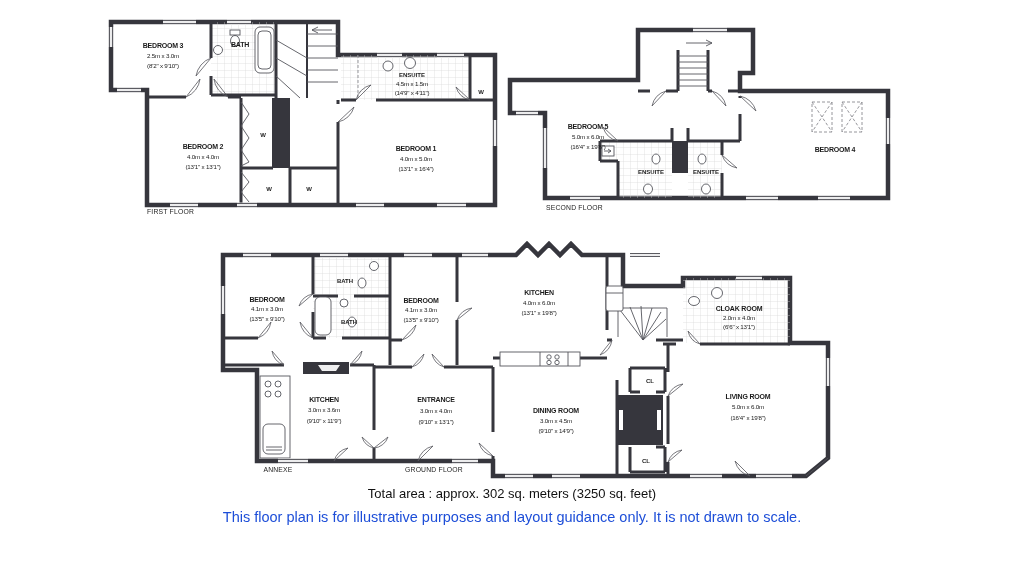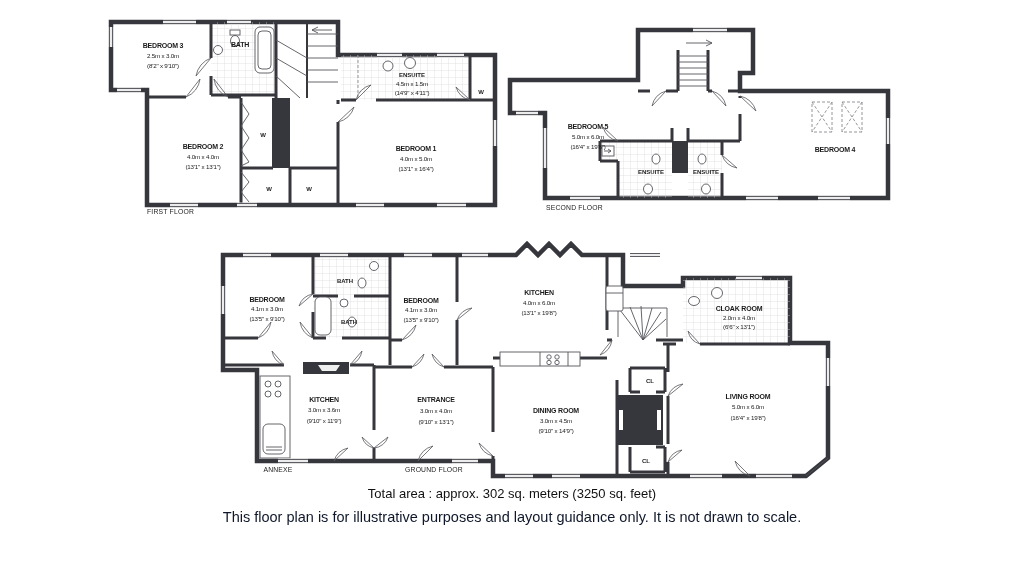--- a/index.html
+++ b/index.html
@@ -17,21 +17,21 @@
   .winr{fill:#ffffff;stroke:none;}
   .dash{stroke:#8a8a90;stroke-width:.9;fill:none;stroke-dasharray:3 2;}
   .lbl{font-size:7px;fill:#1b1b1b;text-anchor:middle;letter-spacing:-.2px;font-weight:bold;}
   .dim{font-size:6.2px;fill:#1b1b1b;text-anchor:middle;letter-spacing:-.2px;}
   .sm{font-size:6px;fill:#1b1b1b;text-anchor:middle;font-weight:bold;}
   .tag{font-size:6.8px;fill:#1b1b1b;text-anchor:start;letter-spacing:.2px;}
   .tagm{font-size:6.8px;fill:#1b1b1b;text-anchor:middle;letter-spacing:.2px;}
   .footer-total{position:absolute;left:0;top:486px;width:1024px;text-align:center;
       font-size:13px;color:#111;letter-spacing:0px;}
   .footer-disc{position:absolute;left:0;top:509px;width:1024px;text-align:center;
-      font-size:14.5px;color:#0f172a;line-height:17.5px;}
+      font-size:14.5px;color:#1d4ed8;line-height:17.5px;}
 </style>
 </head>
 <body>
 
 <div id="stage">
 <svg width="1024" height="576" viewBox="0 0 1024 576">
   <defs>
     <pattern id="tiles" width="7" height="7" patternUnits="userSpaceOnUse">
       <path d="M7,0 H0 V7" stroke="#d6d6d6" stroke-width="0.7" fill="none"></path>
     </pattern>

